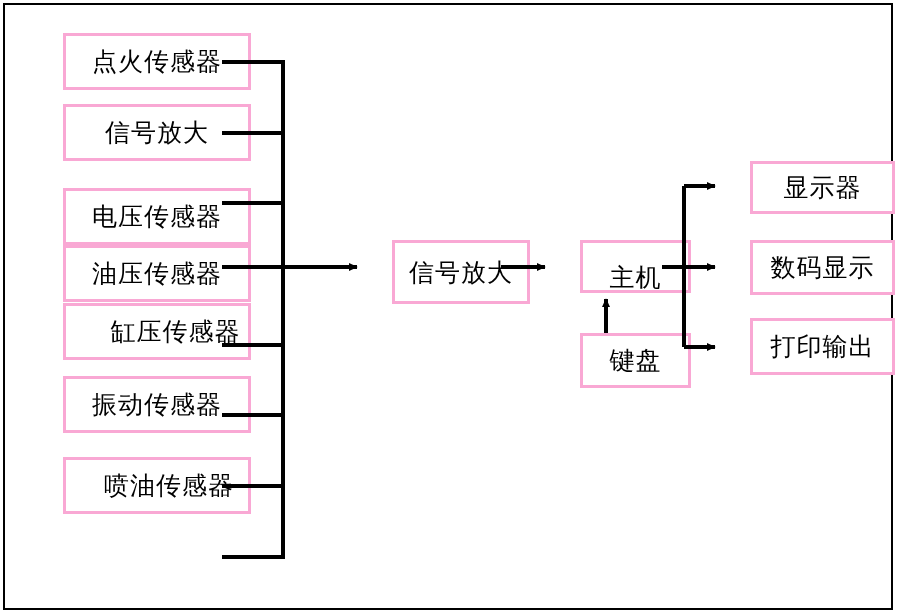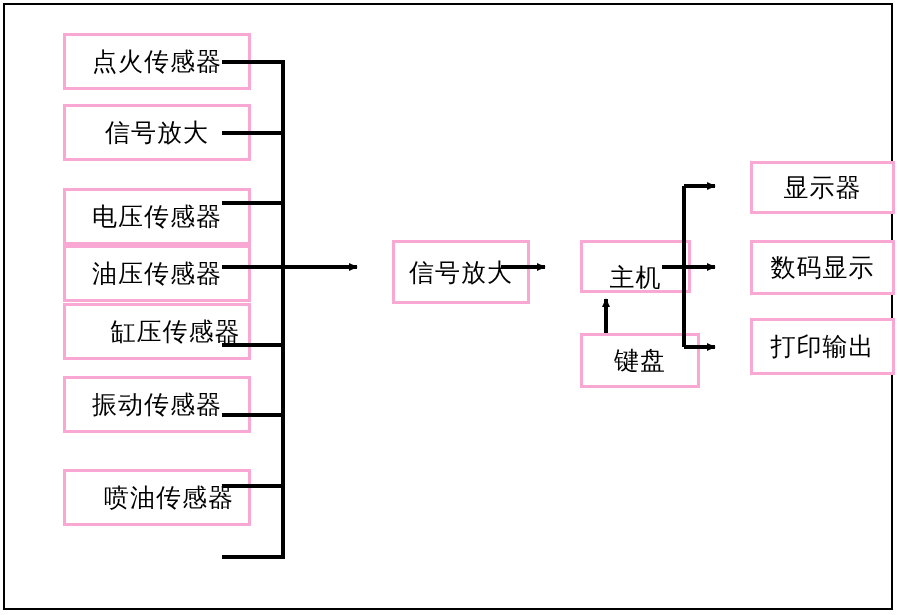--- a/index.html
+++ b/index.html
@@ -60,21 +60,21 @@
   .host-node {
     left: 551px;
     top: 240px;
     width: 111px;
     height: 53px;
     align-items: flex-end;
   }
   .keyboard-node {
     left: 551px;
     top: 333px;
-    width: 120px;
+    width: 111px;
     height: 55px;
   }
   .out-node {
     left: 721px;
     width: 145px;
   }
   svg#wires {
     position: absolute;
     left: 0;
     top: 0;
@@ -101,21 +101,21 @@
   </div>
   <div class="node sensor-node" style="top:245px;">
     <span class="label">油压传感器</span>
   </div>
   <div class="node sensor-node" style="top:303px;padding-left:37px;">
     <span class="label">缸压传感器</span>
   </div>
   <div class="node sensor-node" style="top:376px;">
     <span class="label">振动传感器</span>
   </div>
-  <div class="node sensor-node" style="top:469px;padding-left:24px;">
+  <div class="node sensor-node" style="top:457px;padding-left:24px;">
     <span class="label">喷油传感器</span>
   </div>
 
   <div class="node amp-node">
     <span class="label">信号放大</span>
   </div>
   <div class="node host-node">
     <span class="label">主机</span>
   </div>
   <div class="node keyboard-node">

